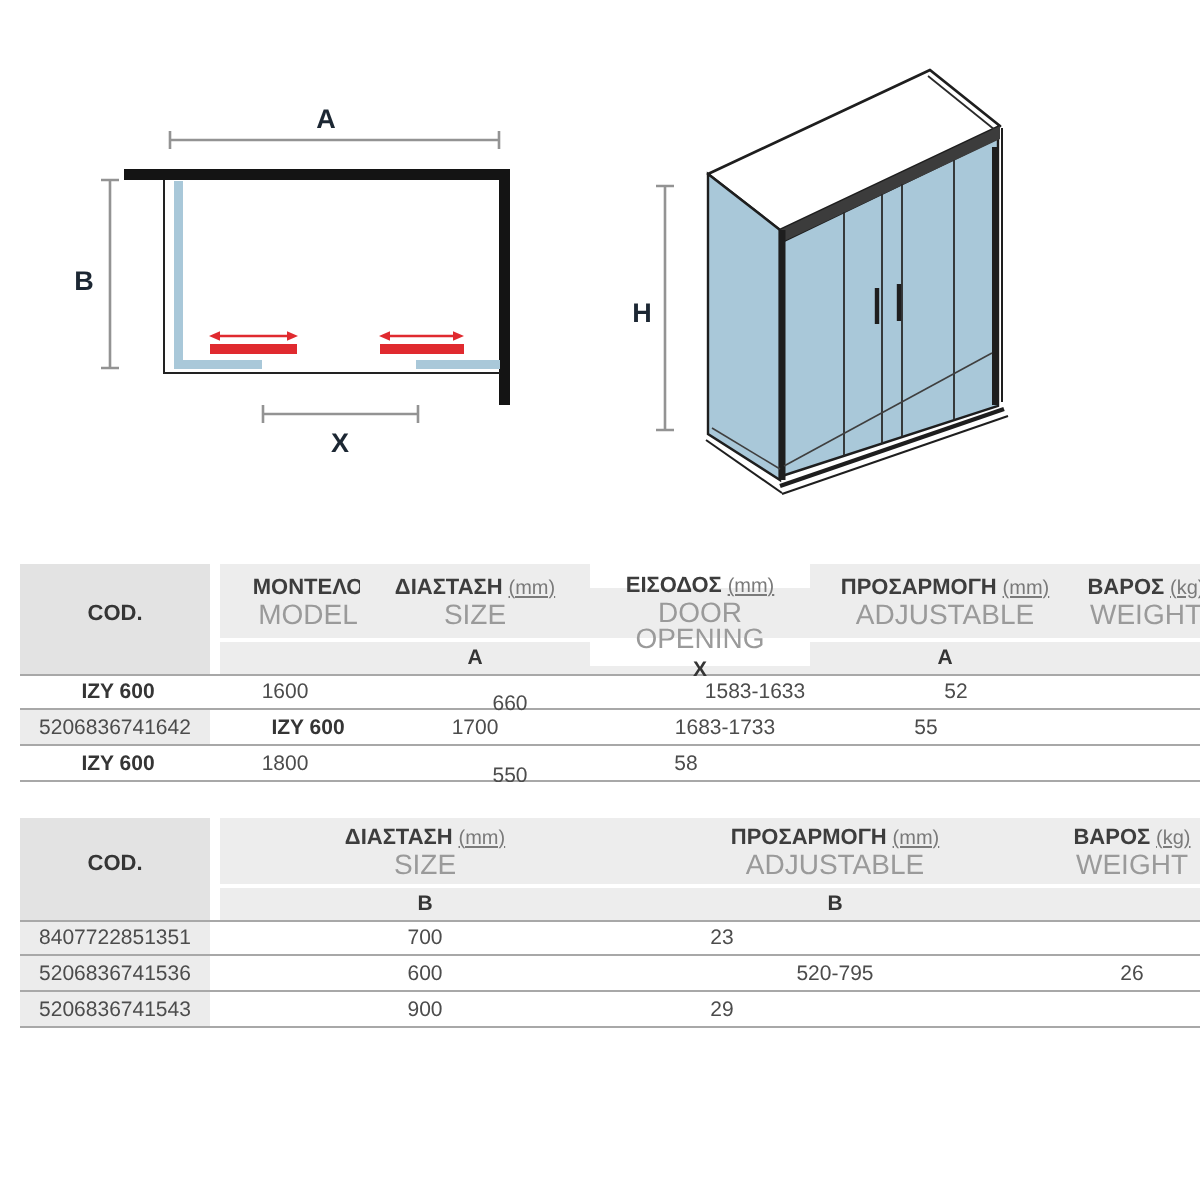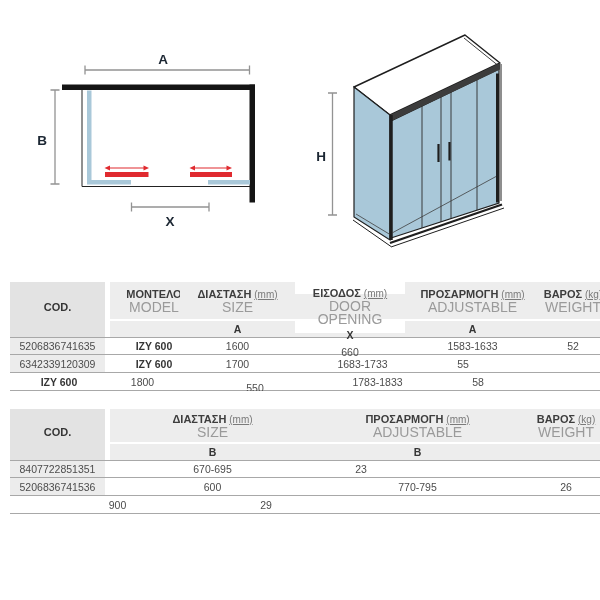--- a/index.html
+++ b/index.html
@@ -186,42 +186,40 @@
     <div class="trow tsub">
       <div class="c cod"></div>
       <div class="gap"></div>
       <div class="c cm"></div>
       <div class="c cs">A</div>
       <div class="c co">X</div>
       <div class="c ca">A</div>
       <div class="c cw"></div>
     </div>
     <div class="trow tdata first">
-      <div class="c cod">5206836741635</div>
       <div class="gap"></div>
       <div class="c cm">IZY 600</div>
       <div class="c cs">1600</div>
       <div class="c co">660</div>
       <div class="c ca">1583-1633</div>
       <div class="c cw">52</div>
     </div>
     <div class="trow tdata">
-      <div class="c cod">6342339120309</div>
+      <div class="c cod">5206836741642</div>
       <div class="gap"></div>
       <div class="c cm">IZY 600</div>
       <div class="c cs">1700</div>
       <div class="c ca">1683-1733</div>
       <div class="c cw">55</div>
     </div>
     <div class="trow tdata">
       <div class="gap"></div>
       <div class="c cm">IZY 600</div>
       <div class="c cs">1800</div>
       <div class="c co">550</div>
-      <div class="c ca">1783-1833</div>
       <div class="c cw">58</div>
     </div>
   </div>
 
   <div class="tbl t2">
     <div class="trow thead">
       <div class="c cod">COD.</div>
       <div class="gap"></div>
       <div class="c cs">
         <span><span class="el">ΔΙΑΣΤΑΣΗ</span> <span class="unit">(mm)</span></span>
@@ -239,30 +237,31 @@
     <div class="trow tsub">
       <div class="c cod"></div>
       <div class="gap"></div>
       <div class="c cs">B</div>
       <div class="c ca">B</div>
       <div class="c cw"></div>
     </div>
     <div class="trow tdata first">
       <div class="c cod">8407722851351</div>
       <div class="gap"></div>
-      <div class="c ca">670-695</div>
+      <div class="c cs">700</div>
       <div class="c cw">23</div>
     </div>
     <div class="trow tdata">
       <div class="c cod">5206836741536</div>
       <div class="gap"></div>
       <div class="c cs">600</div>
-      <div class="c ca">770-795</div>
+      <div class="c ca">520-795</div>
       <div class="c cw">26</div>
     </div>
     <div class="trow tdata">
+      <div class="c cod">5206836741543</div>
       <div class="gap"></div>
       <div class="c cs">900</div>
       <div class="c cw">29</div>
     </div>
   </div>
 
 </div>
 
 </body></html>

